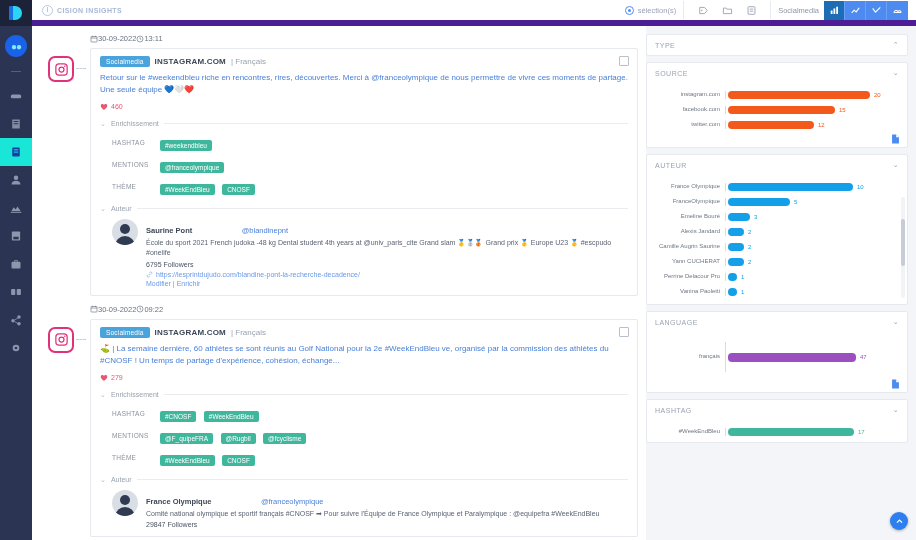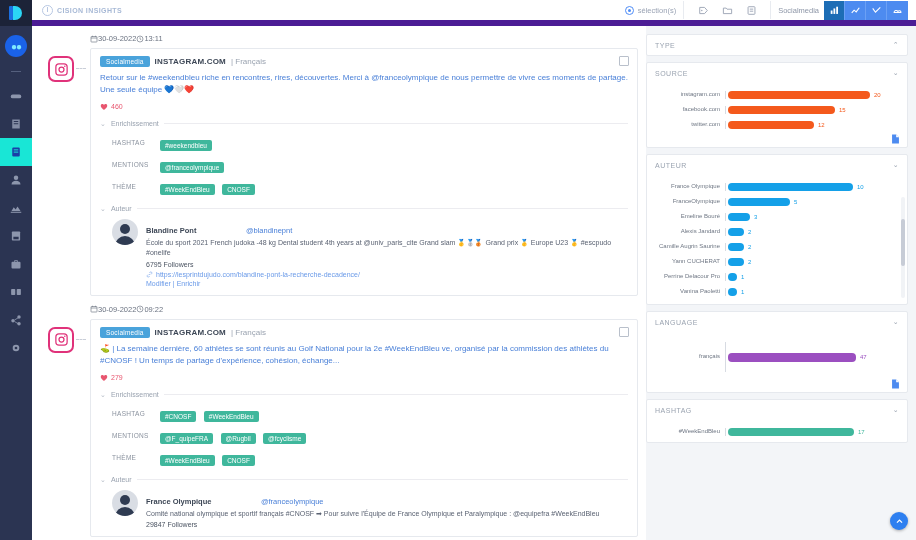--- a/index.html
+++ b/index.html
@@ -392,21 +392,21 @@
               <span class="rule"></span>
             </div>
 
             <div class="author-row">
               <div class="avatar">
                   <span class="head"></span>
                   <span class="torso"></span>
                 </div>
               <div>
                 <div>
-                  <span class="a-name">Blandine Pont</span>
+                  <span class="a-name">Saurine Pont</span>
                   <span class="a-handle">@blandinepnt</span>
                 </div>
                 <div class="a-bio">École du sport 2021 French judoka -48 kg Dental student 4th years at @univ_paris_cite Grand slam 🥇🥈🥉 Grand prix 🥇 Europe U23 🥇 #escpudo #onelife</div>
                 <div class="a-follow"><span>6795</span>&nbsp;<span>Followers</span></div>
                 <div class="a-link">
                   <svg viewBox="0 0 16 16" fill="none" stroke="currentColor" stroke-width="1.3" style="width:7px;height:7px">
                       <path d="M6.5 9.5l3-3M5 8L3 10a2.5 2.5 0 003.5 3.5L8.5 11.5M11 8l2-2A2.5 2.5 0 009.5 2.5L7.5 4.5"></path>
                     </svg>
                   <span>https://lesprintdujudo.com/blandine-pont-la-recherche-decadence/</span>
                 </div>

